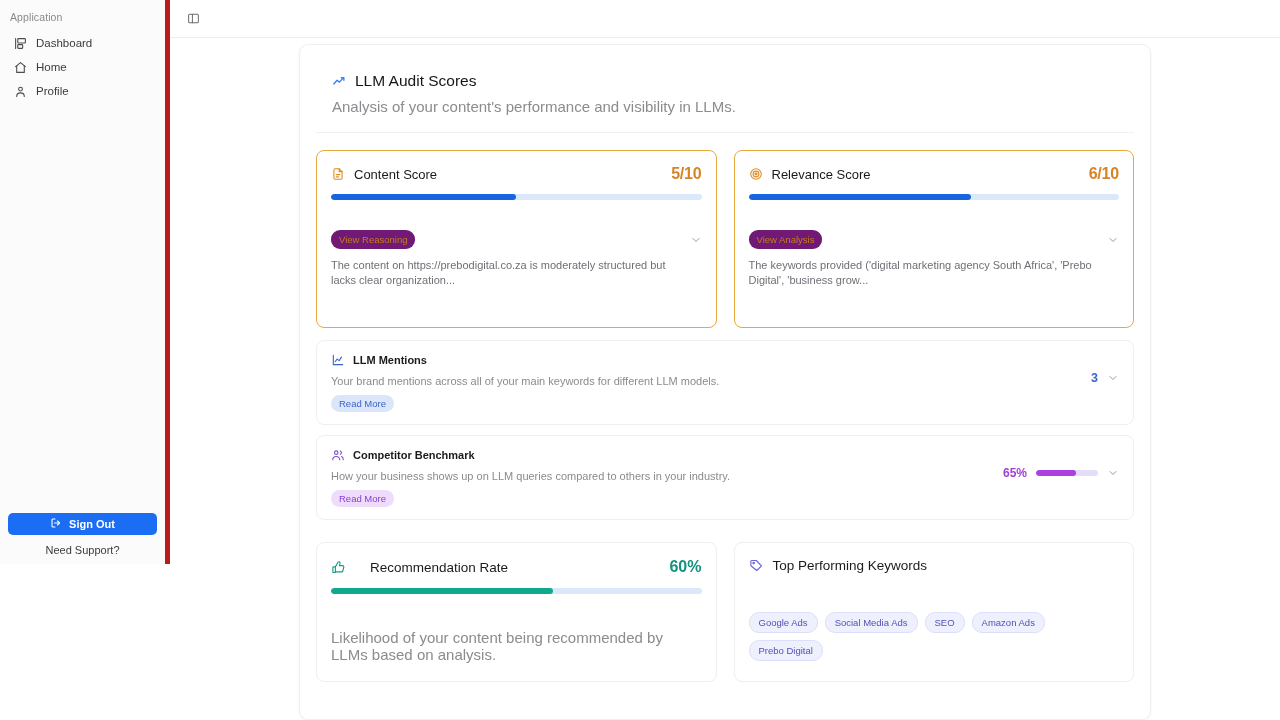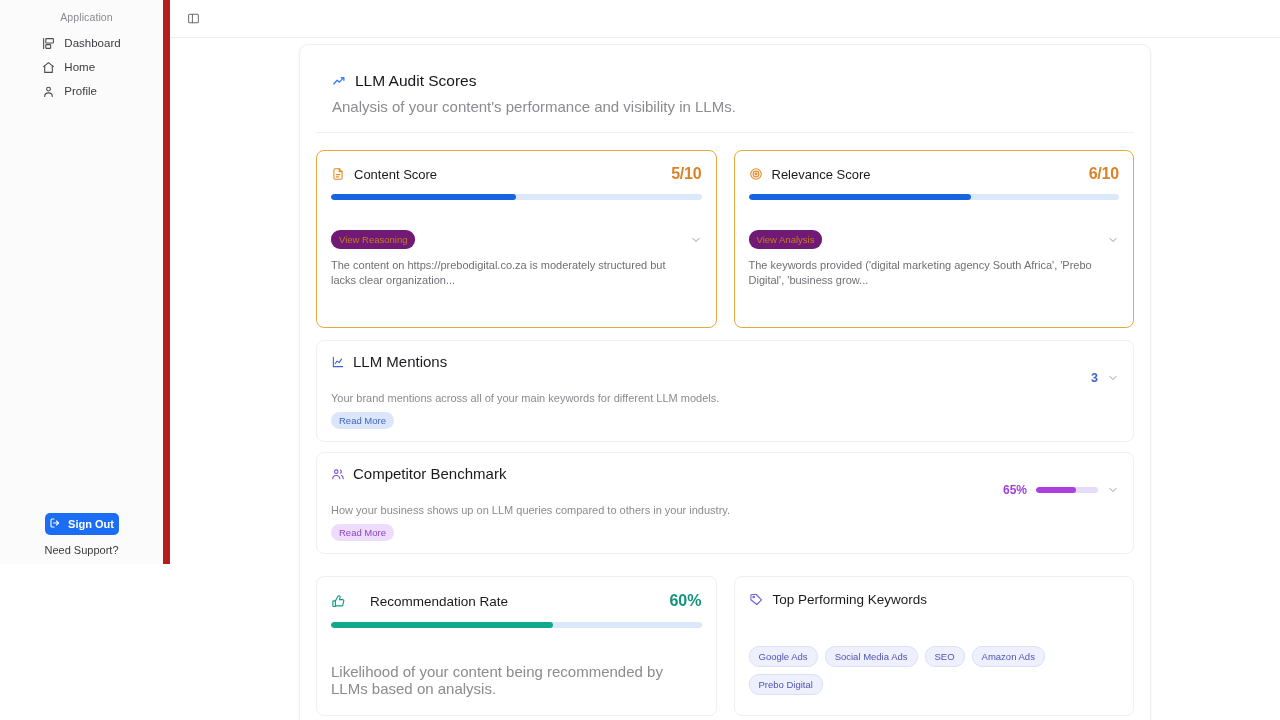--- a/index.html
+++ b/index.html
@@ -8,25 +8,24 @@
     font-family: "Liberation Sans", sans-serif;
     background: #ffffff;
     overflow: hidden;
   }
   .app { display: flex; width: 1280px; height: 720px; }
 
   
   .sidebar {
     width: 170px; height: 564px;
     background: #fbfbfb;
-    border-right: 7px solid #b91c1c;
+    border-right: 5px solid #b91c1c;
     display: flex; flex-direction: column;
     position: relative;
     flex: 0 0 170px;
-    align-items: center;
   }
   .sb-group-label {
     font-size: 10.5px; color: #8a8a8f;
     padding: 11px 0 0 10px; letter-spacing: .1px;
   }
   .sb-nav { margin-top: 8px; display: flex; flex-direction: column; }
   .sb-item {
     display: flex; align-items: center; gap: 9px;
     height: 24px; padding: 0 10px; margin: 0 4px;
     border-radius: 5px; cursor: pointer;
@@ -116,22 +115,22 @@
   .list-wrap { padding: 12px 16px 0 16px; }
   .list-card {
     border: 1px solid #efefef; border-radius: 8px; background: #fff;
     padding: 12px 14px 12px 14px; margin-bottom: 10px;
     display: flex; align-items: flex-start; justify-content: space-between;
   }
   .list-left { flex: 1; }
   .list-head { display: flex; align-items: center; gap: 8px; }
   .list-ic { width: 14px; height: 14px; display: block; }
   .list-ic svg { width: 14px; height: 14px; display: block; }
-  .list-title { font-size: 15px; color: #1b1b1f; }
-  .list-desc { font-size: 11px; color: #8b8b90; margin-top: 22px; }
+  .list-title { font-size: 11px; color: #1b1b1f; font-weight: bold; }
+  .list-desc { font-size: 11px; color: #8b8b90; margin-top: 8px; }
   .badge-blue {
     display: inline-block; background: #dce6fb; color: #3c63c8;
     font-size: 9.5px; padding: 3px 8px; border-radius: 9px;
     margin-top: 8px; cursor: pointer;
   }
   .badge-purple {
     display: inline-block; background: #eddcfb; color: #8b3fd0;
     font-size: 9.5px; padding: 3px 8px; border-radius: 9px;
     margin-top: 8px; cursor: pointer;
   }

